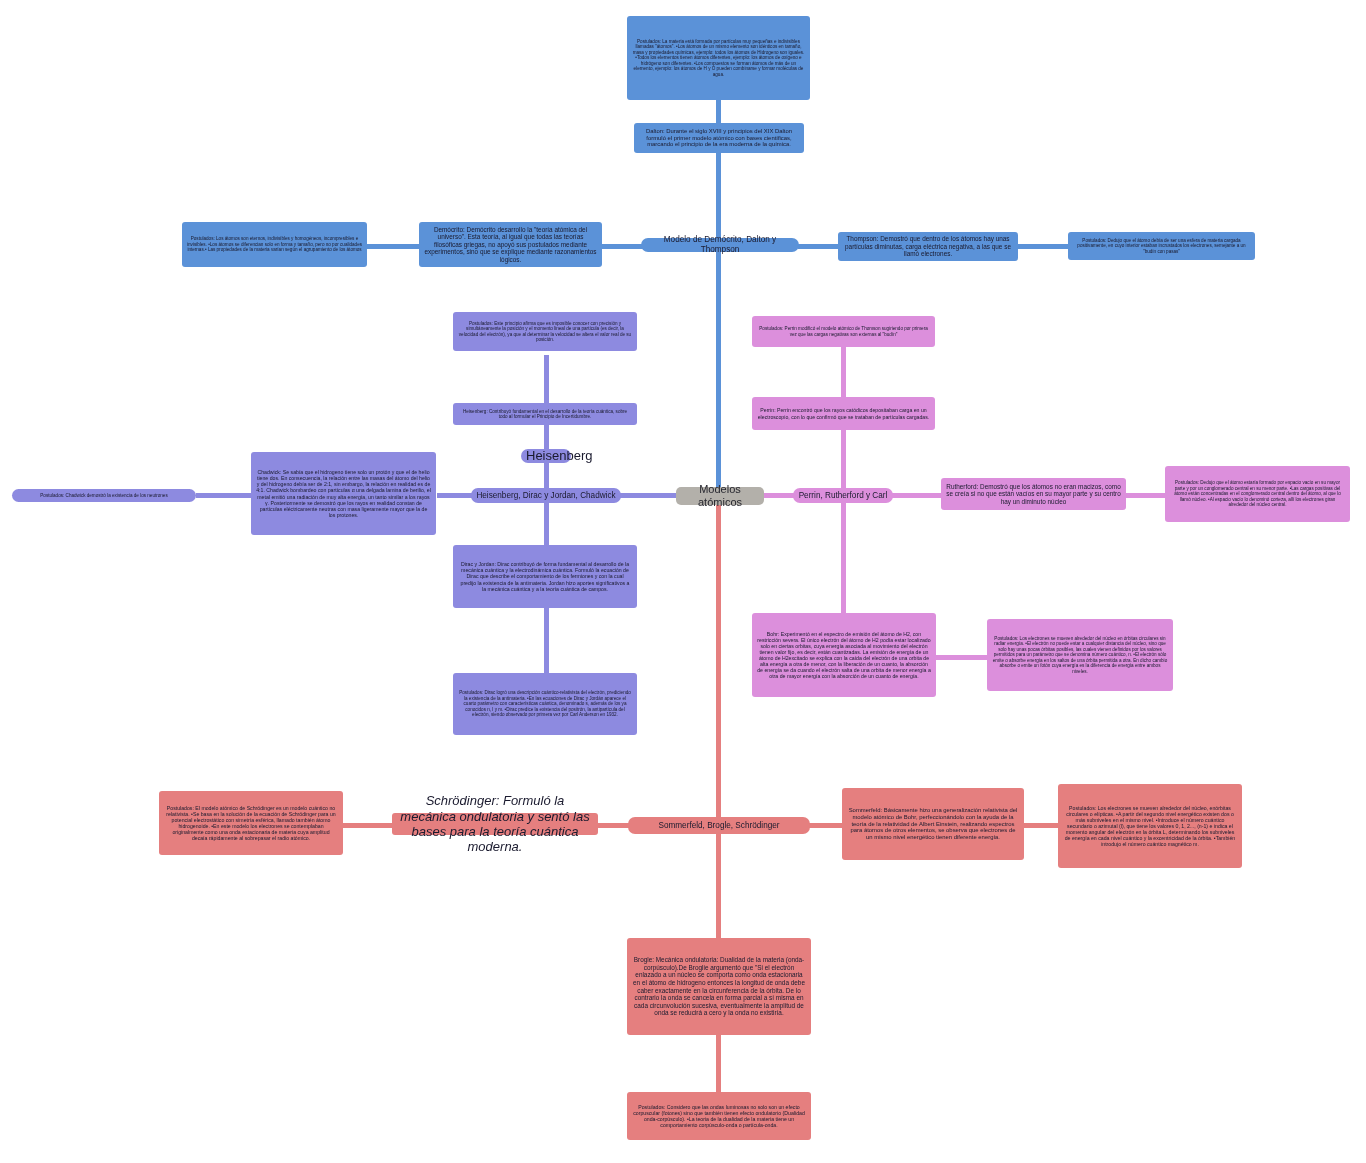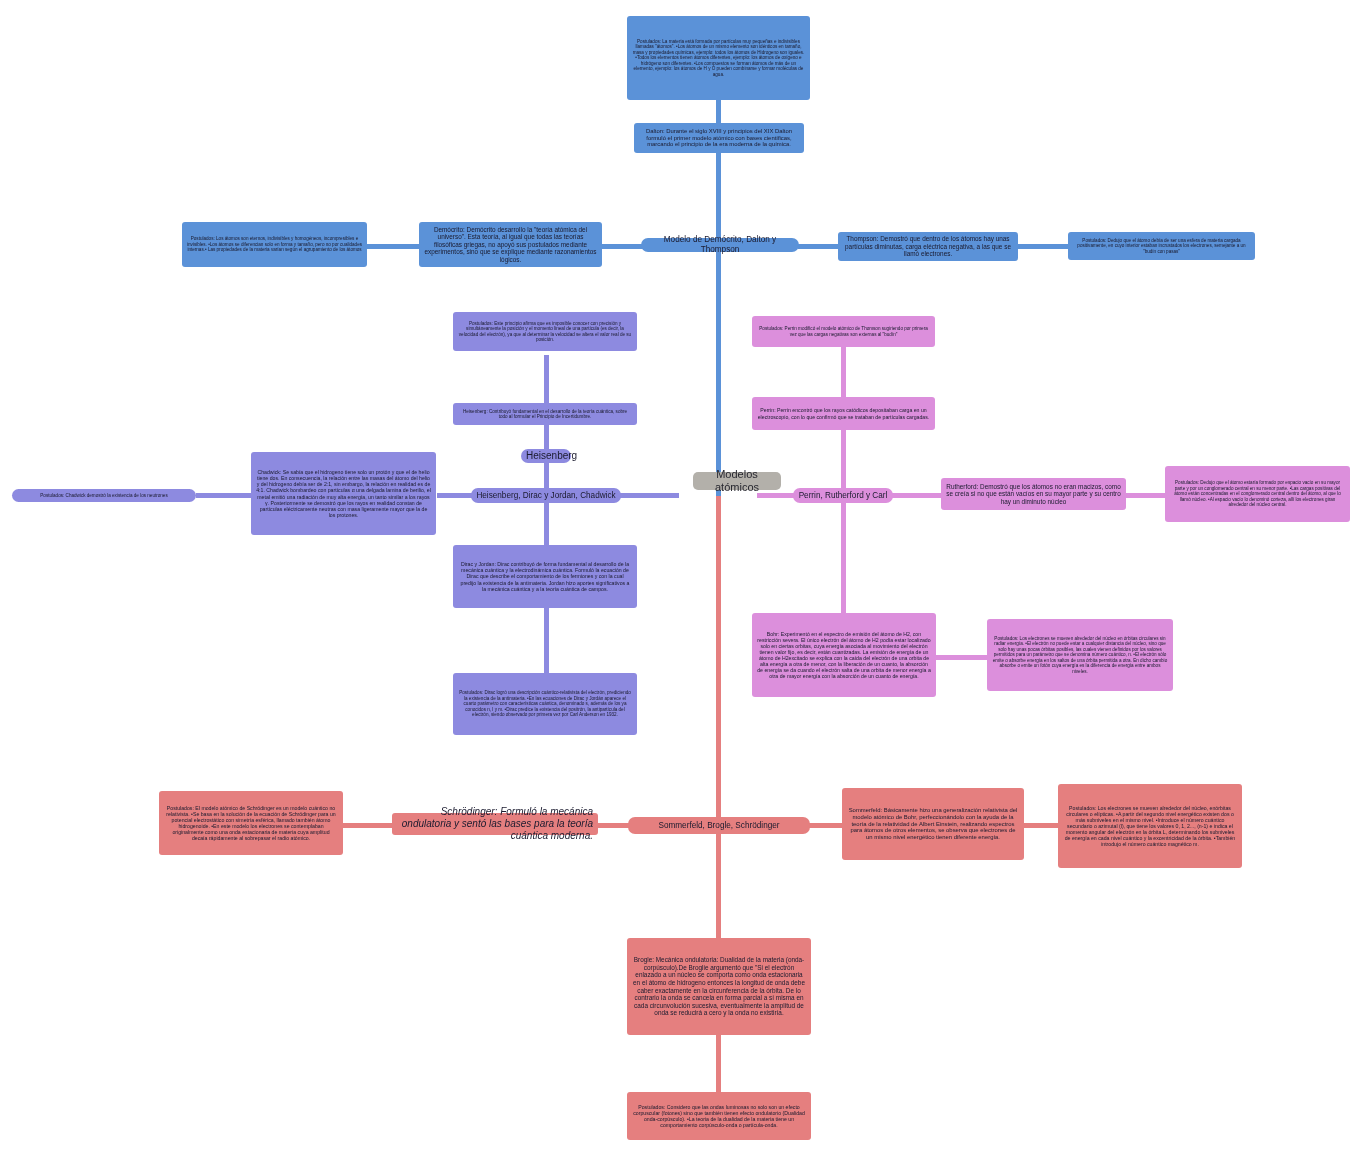--- a/index.html
+++ b/index.html
@@ -45,21 +45,21 @@
   .ln-v { width: 5px; }
   .b-blue   { background: #5b92d8; }
   .b-purple { background: #8d8ae0; }
   .b-pink   { background: #dc8fdc; }
   .b-red    { background: #e57f7f; }
 
   .fs5  { font-size: 4.6px; }
   .fs55 { font-size: 5.2px; }
   .fs6  { font-size: 5.9px; }
   .fs65 { font-size: 6.4px; }
-  .fs7  { font-size: 10px; text-align: right; }
+  .fs7  { font-size: 13px; }
   .fs8  { font-size: 8.2px; }
 </style>
 </head>
 <body>
 
 <div id="canvas">
 
   <div class="ln ln-v b-blue" style="left:716px; top:100px;  height:396px;"></div>
 
   <div class="ln ln-v b-red" style="left:716px; top:496px;  height:334px;"></div>
@@ -115,21 +115,21 @@
   </div>
 
   <div class="node c-blue fs65" style="left:838px; top:232px; width:180px; height:29px;">
     <span class="txt">Thompson: Demostró que dentro de los átomos hay unas partículas diminutas, carga eléctrica negativa, a las que se llamó electrones.</span>
   </div>
 
   <div class="node c-blue fs5" style="left:1068px; top:232px; width:187px; height:28px;">
     <span class="txt">Postulados: Dedujo que el átomo debía de ser una esfera de materia cargada positivamente, en cuyo interior estaban incrustados los electrones, semejante a un "budín con pasas"</span>
   </div>
 
-  <div class="node root" style="left:676px; top:472px; width:88px; height:18px;margin-left:17px;">
+  <div class="node root" style="left:676px; top:487px; width:88px; height:18px;">
     <span class="txt">Modelos atómicos</span>
   </div>
 
   <div class="node c-purple fs5" style="left:453px; top:312px; width:184px; height:39px;">
     <span class="txt">Postulados: Este principio afirma que es imposible conocer con precisión y simultáneamente la posición y el momento lineal de una partícula (es decir, la velocidad del electrón), ya que al determinar la velocidad se altera el valor real de su posición.</span>
   </div>
 
   <div class="node c-purple fs5" style="left:453px; top:403px; width:184px; height:22px;">
     <span class="txt">Heisenberg: Contribuyó fundamental en el desarrollo de la teoría cuántica, sobre todo al formular el Principio de Incertidumbre.</span>
   </div>

